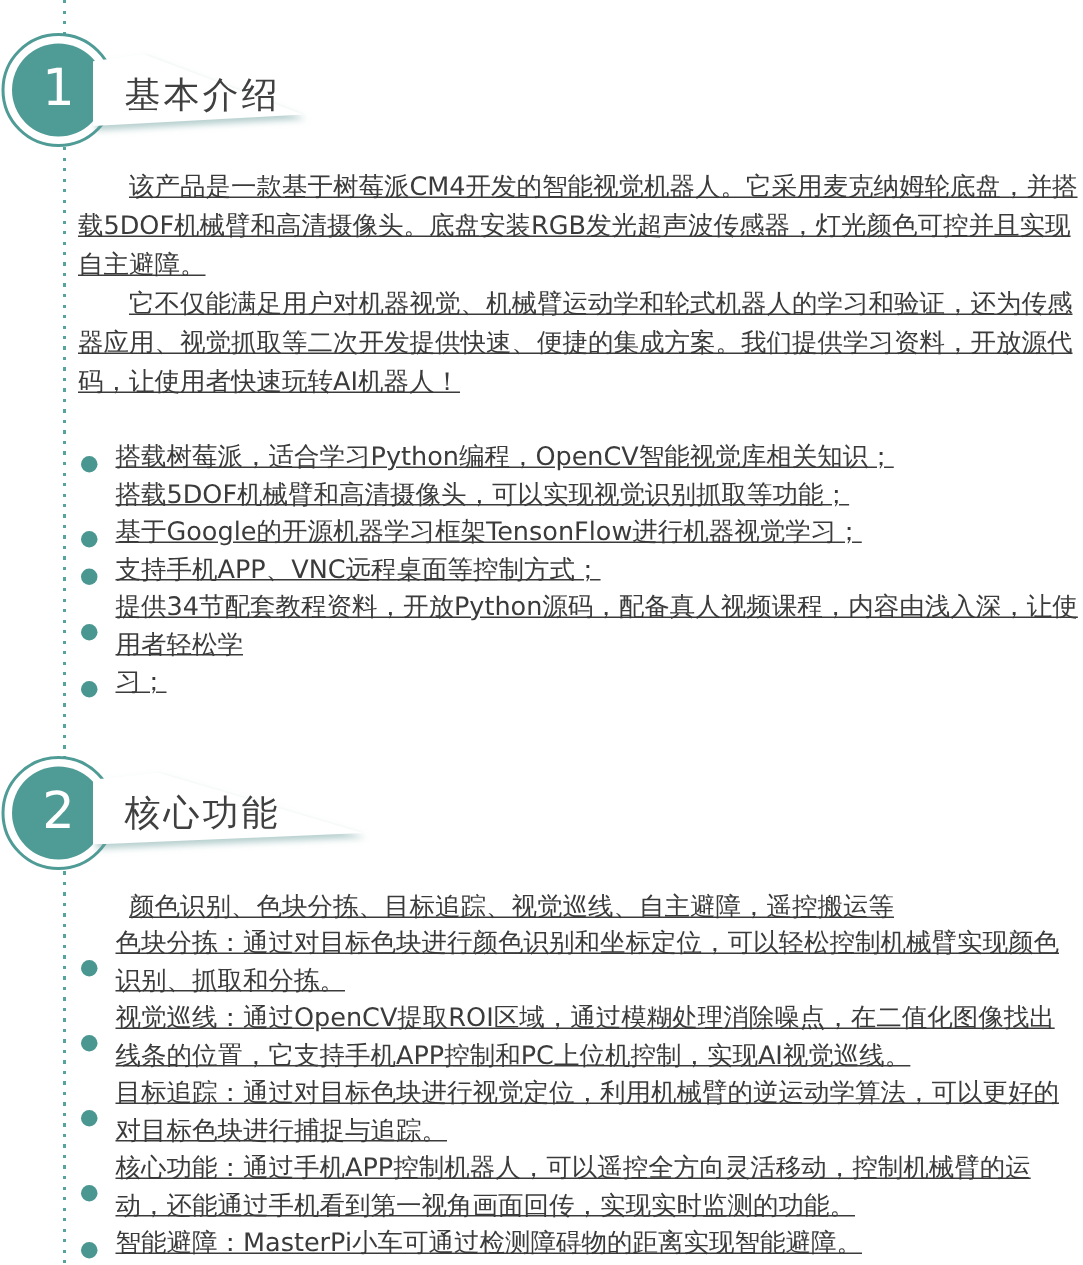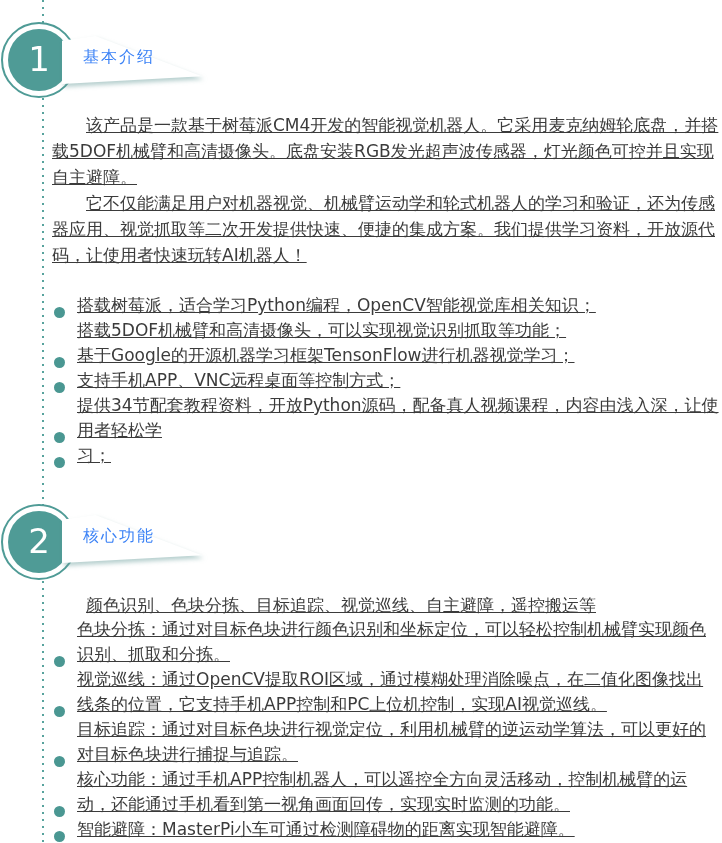--- a/index.html
+++ b/index.html
@@ -16,32 +16,32 @@
   
   .marker{position:absolute;left:1px;width:76px;height:76px;z-index:1;}
   #marker1{top:22px;}
   #marker2{top:504px;}
   .marker .ring{position:absolute;inset:0;border:2px solid #4f9b96;border-radius:50%;background:#ffffff;box-sizing:border-box;}
   .marker .fill{position:absolute;left:7px;top:7px;width:62px;height:62px;border-radius:50%;background:#4f9b96;display:flex;align-items:center;justify-content:center;}
   .marker .num{color:#ffffff;font-size:34px;line-height:1;transform:translateY(-1px);}
   
   .banner{position:absolute;left:62px;width:140px;height:48px;z-index:2;}
   #banner1{top:36px;}
-  #banner2{top:515px;}
+  #banner2{top:515px;padding-left:40px;}
   .banner .shadow{position:absolute;inset:0;filter:drop-shadow(2px 3px 2px rgba(110,160,158,0.5));}
   .banner .bg{width:100%;height:100%;background:#ffffff;clip-path:polygon(0 10%,24% 0,100% 84%,0 100%);}
-  .banner .label{position:absolute;left:21px;top:11px;font-size:16px;letter-spacing:2px;color:#3b82f6;white-space:nowrap;z-index:3;}
+  .banner .label{position:absolute;left:21px;top:11px;font-size:24px;letter-spacing:2px;color:#404040;white-space:nowrap;z-index:3;}
   
   .textblock{position:absolute;left:52px;width:668px;z-index:1;color:#3b3b3b;text-decoration:underline;}
   .textblock p{margin:0;text-indent:2em;font-size:17px;line-height:26px;}
   #p-block1{top:112px;}
   #s2-intro{top:592px;}
   #s1-list{top:293px;}
   #s2-list{top:617px;}
-  .row{display:flex;align-items:flex-end;font-size:17px;line-height:25px;color:#3b3b3b;}
+  .row{display:flex;align-items:center;font-size:17px;line-height:25px;color:#3b3b3b;}
   .row .dot{width:11px;height:11px;border-radius:50%;background:#4a9792;margin:7px 12px 0 2px;flex:none;}
   .row.continuation .dot{visibility:hidden;}
   .row .text{flex:1;}
 </style>
 </head>
 <body>
 
 <div class="guide"></div>
 
 <div class="marker" id="marker1">

